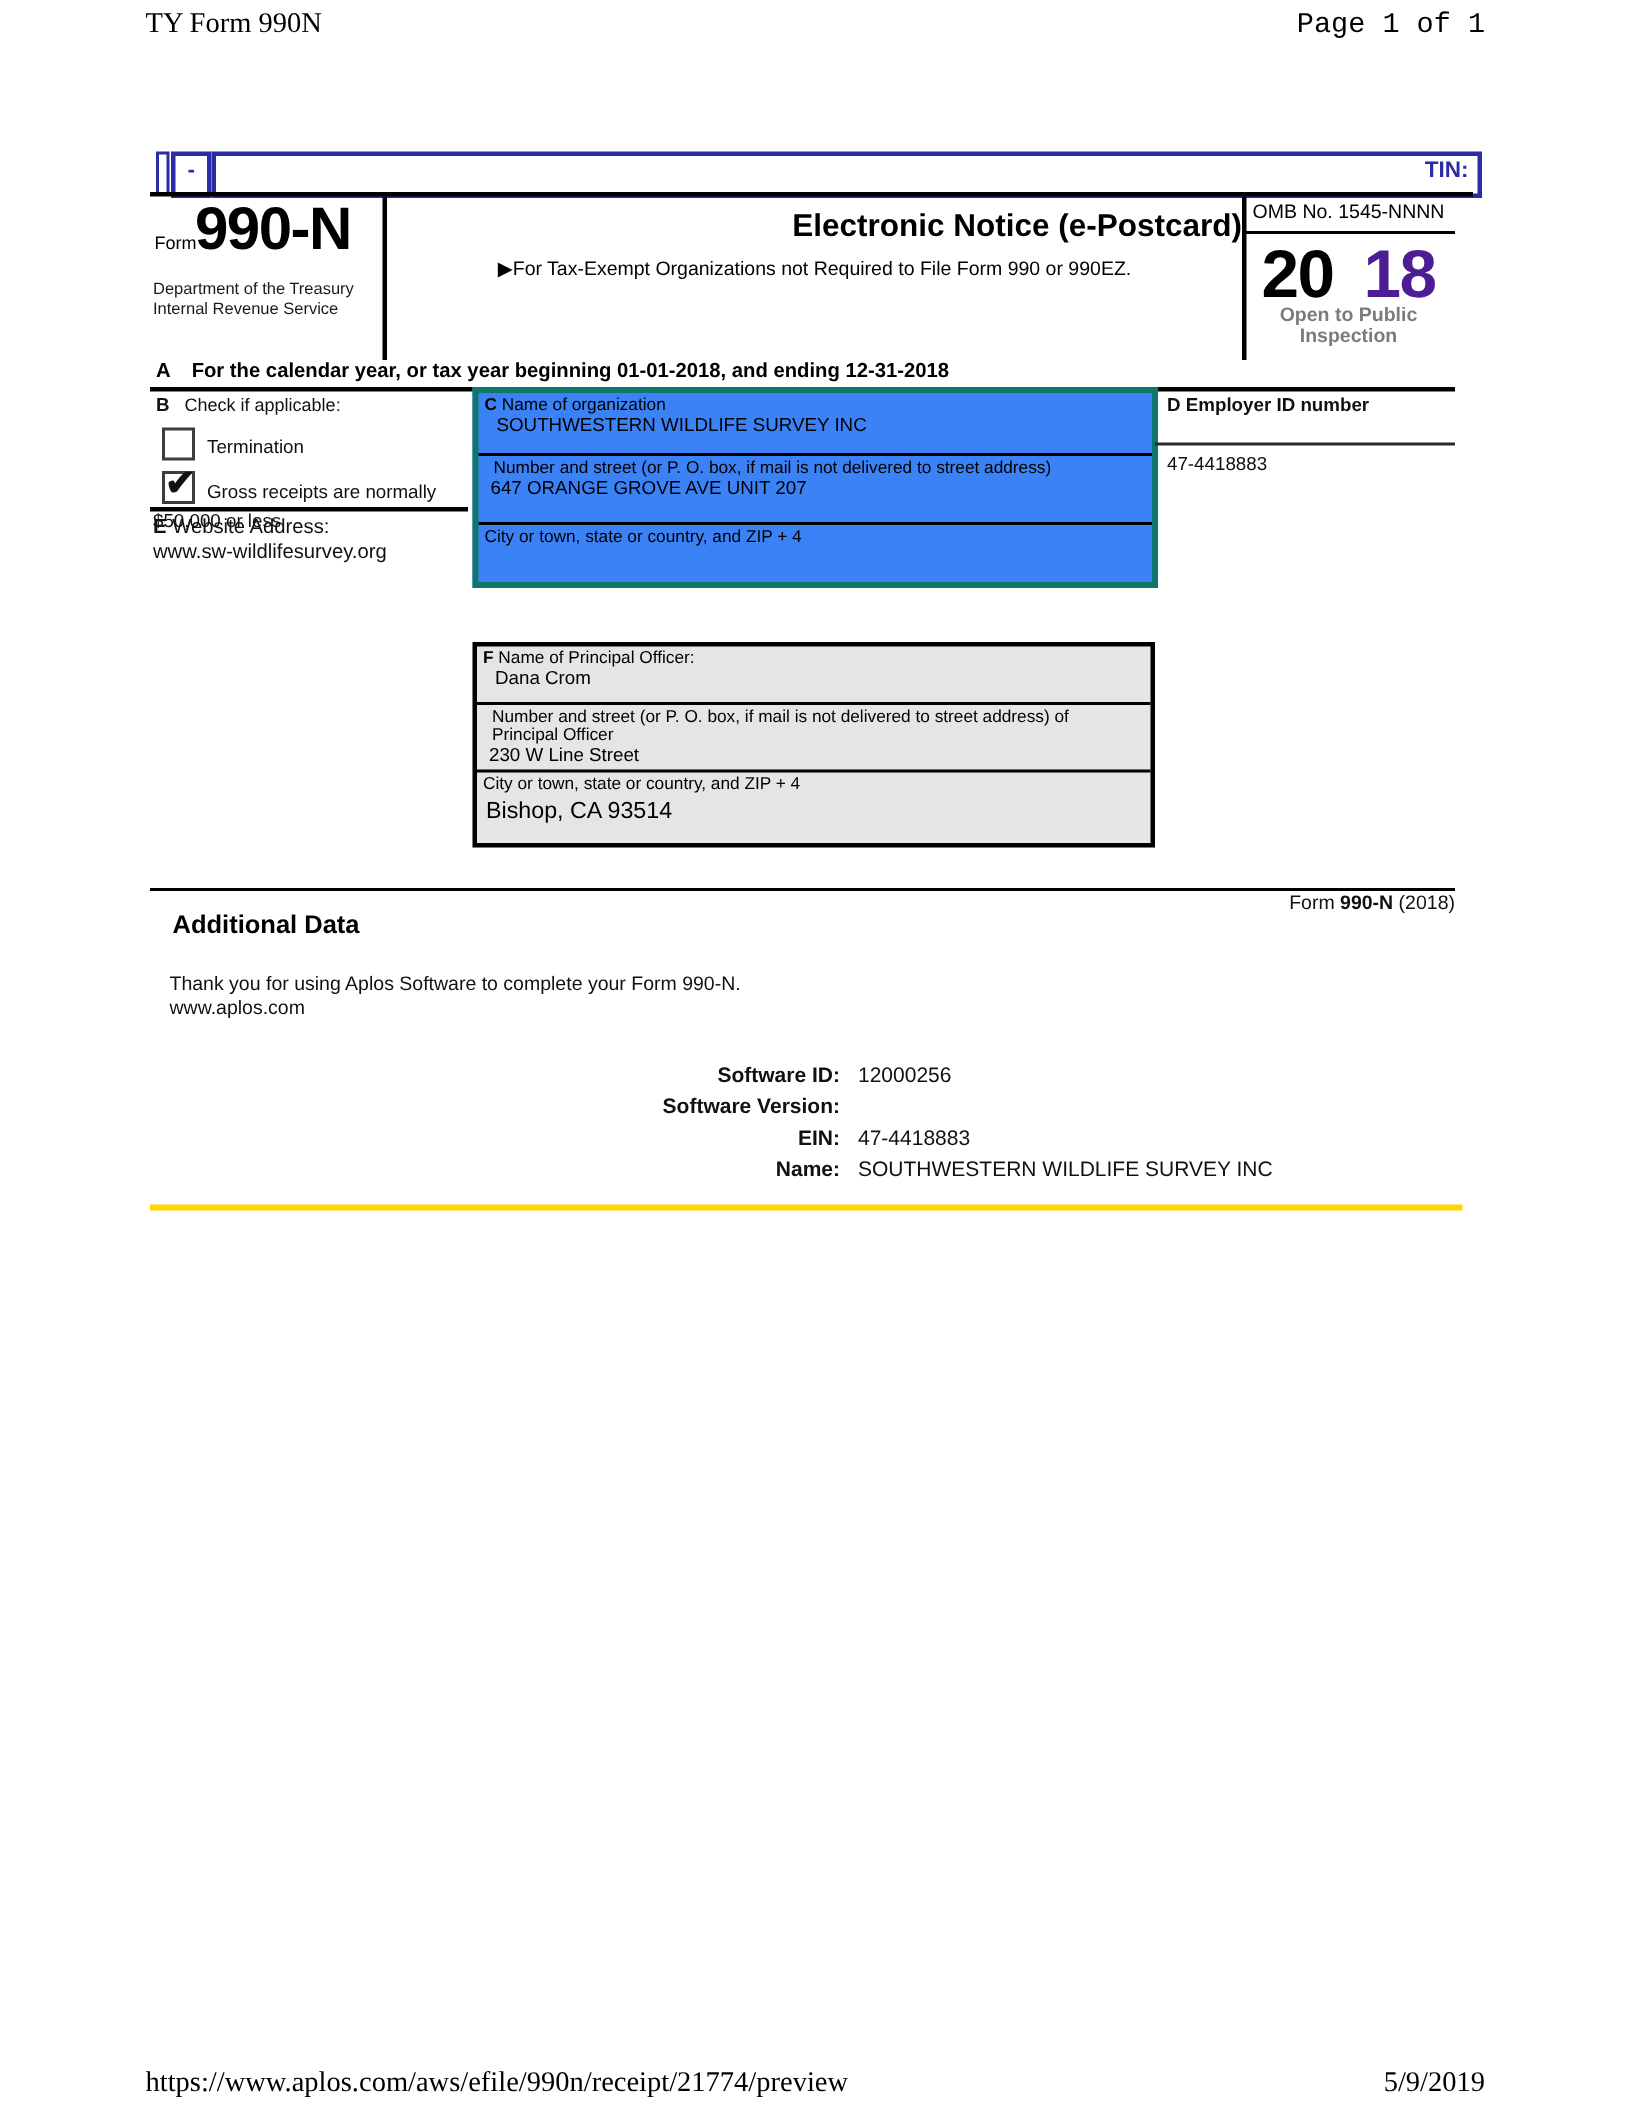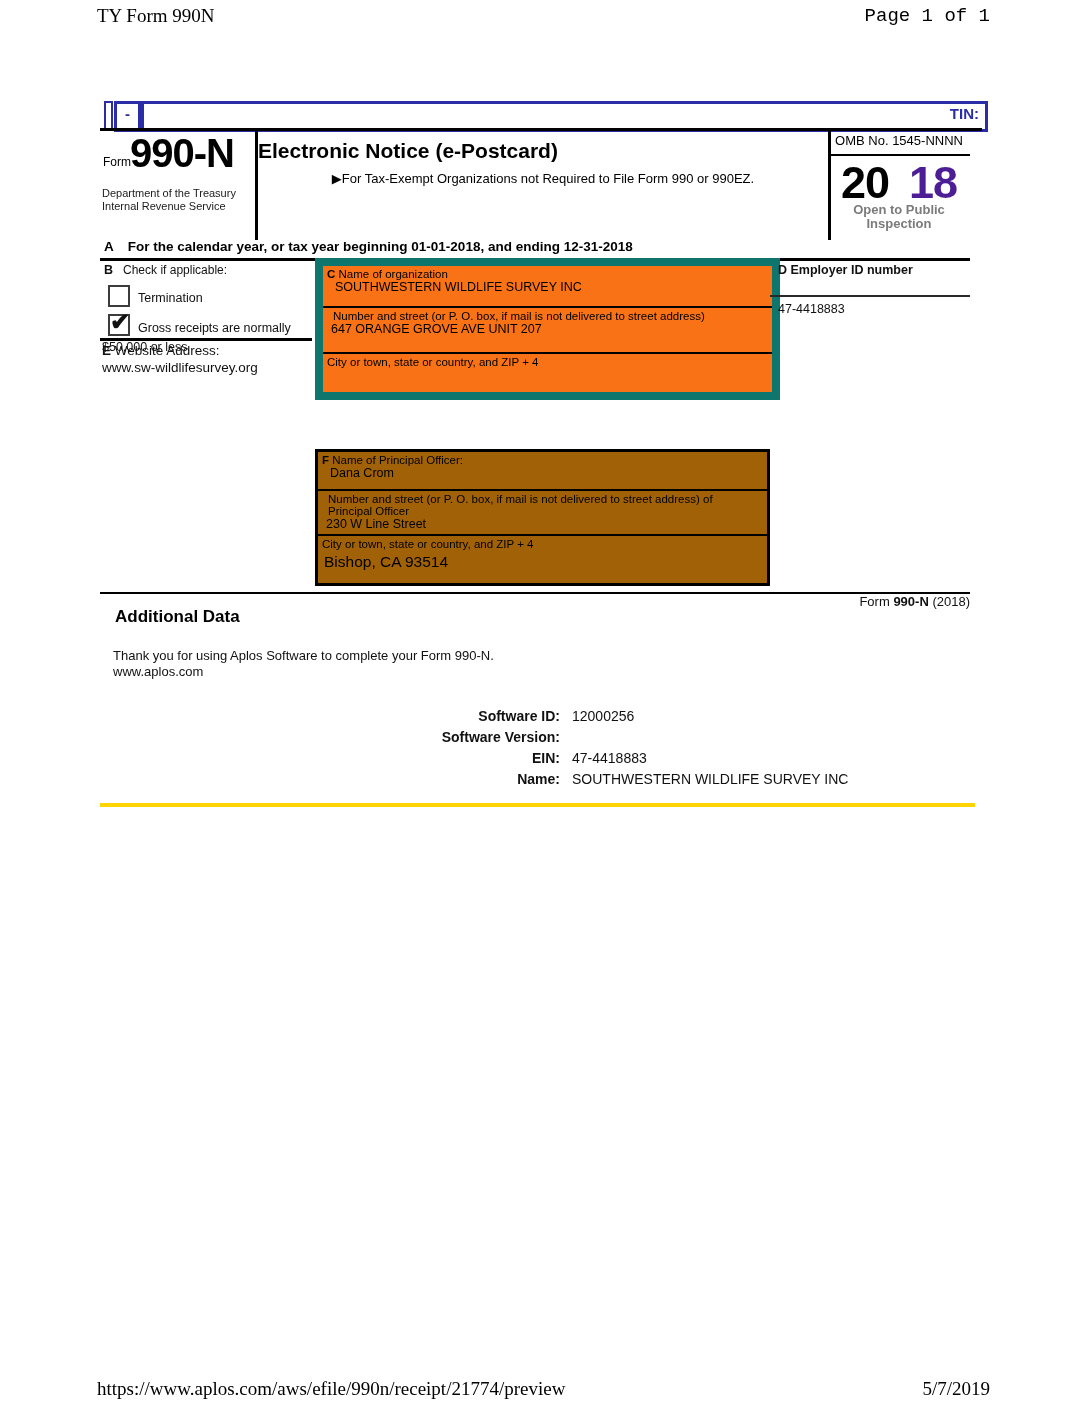--- a/index.html
+++ b/index.html
@@ -20,21 +20,21 @@
   .tin-stub { position:absolute; left:104px; top:101px; width:5px; height:25px; border:2px solid #2b2da6; background:#fff; }
   .tin-dash { position:absolute; left:114px; top:101px; width:21px; height:25px; border:3px solid #2b2da6; background:#fff;
               color:#2b2da6; font-weight:bold; font-size:15px; text-align:center; line-height:19px; }
   .tin-main { position:absolute; left:141px; top:101px; width:835px; height:25px; border:3px solid #2b2da6; background:#fff;
               color:#2b2da6; font-weight:bold; font-size:15px; text-align:right; line-height:19px; padding-right:6px; box-sizing:content-box;}
 
   .thick-rule-top { position:absolute; left:100px; top:128px; width:882px; height:3px; background:#000; }
 
   
   .hdr-mid { position:absolute; left:255px; top:131px; width:570px; height:109px; border-left:3px solid #000; border-right:3px solid #000; }
-  .hdr-title { position:absolute; left:0; right:0; top:8px; text-align:left; font-size:21px; font-weight:bold; color:#000; }
+  .hdr-title { position:absolute; left:0; right:0; top:8px; text-align:right; font-size:21px; font-weight:bold; color:#000; }
   .hdr-sub   { position:absolute; left:0; right:0; top:40px; text-align:center; font-size:13px; color:#000; }
 
   .form-word  { position:absolute; left:103px; top:155px; font-size:12px; color:#000; }
   .form-number{ position:absolute; left:130px; top:131px; font-size:40px; font-weight:bold; color:#000; letter-spacing:-1px; }
   .dept { position:absolute; left:102px; top:187px; font-size:11px; color:#1a1a1a; line-height:13px; }
 
   .omb-cell { position:absolute; left:828px; top:131px; width:142px; height:109px; }
   .omb-no { position:absolute; left:0; right:0; top:2px; text-align:center; font-size:13px; color:#000; }
   .omb-line { position:absolute; left:0; right:0; top:23px; height:2px; background:#000; }
   .year { position:absolute; left:0; right:0; top:26px; text-align:center; font-size:45px; font-weight:bold; letter-spacing:-1px; }
@@ -57,22 +57,22 @@
   .cb1-label { position:absolute; left:38px; top:30px; font-size:12.5px; }
   .cb2-label { position:absolute; left:38px; top:60px; font-size:12.5px; }
   .cb2-label2 { position:absolute; left:2px; top:79px; font-size:12.5px; }
 
   
   .sec-e { position:absolute; left:102px; top:343px; font-size:13.5px; }
   .sec-e .ltr { font-weight:bold; }
   .sec-e-value { position:absolute; left:102px; top:360px; font-size:13.5px; }
 
   
-  .box-c { position:absolute; left:315px; top:258px; width:449px; height:126px; border:8px solid #0f766e; background:#f97316; }
-  .box-f { position:absolute; left:315px; top:428px; width:449px; height:131px; border:3px solid #000; background:#a16207;margin-top:21px; }
+  .box-c { position:absolute; left:315px; top:258px; width:449px; height:126px; border:4px solid #0f766e; background:#3b82f6; }
+  .box-f { position:absolute; left:315px; top:428px; width:449px; height:131px; border:3px solid #000; background:#e5e5e5; }
   .box-row { position:relative; padding:2px 4px 0 4px; box-sizing:border-box; }
   .box-row.bline { border-bottom:2px solid #000; }
   .fld-label { font-size:11.5px; color:#000; }
   .fld-label .ltr { font-weight:bold; }
   .fld-value { font-size:12.5px; color:#000; padding-left:8px; }
   .fld-value.big { font-size:15.5px; padding-left:2px; padding-top:3px; }
 
   
   .sec-d { position:absolute; left:770px; top:261px; width:200px; }
   .sec-d-label { font-size:12.5px; font-weight:bold; padding:2px 0 18px 8px; border-bottom:2px solid #2a2a2a; }
@@ -213,15 +213,15 @@
     </div>
     <div class="sw-row">
       <div class="sw-label">Name:</div>
       <div class="sw-value">SOUTHWESTERN WILDLIFE SURVEY INC</div>
     </div>
   </div>
 
   <div class="yellow-rule"></div>
 
   <div class="print-ftr-left serif">https://www.aplos.com/aws/efile/990n/receipt/21774/preview</div>
-  <div class="print-ftr-right serif">5/7/2019</div>
+  <div class="print-ftr-right serif">5/9/2019</div>
 
 </div>
 
 </body></html>

